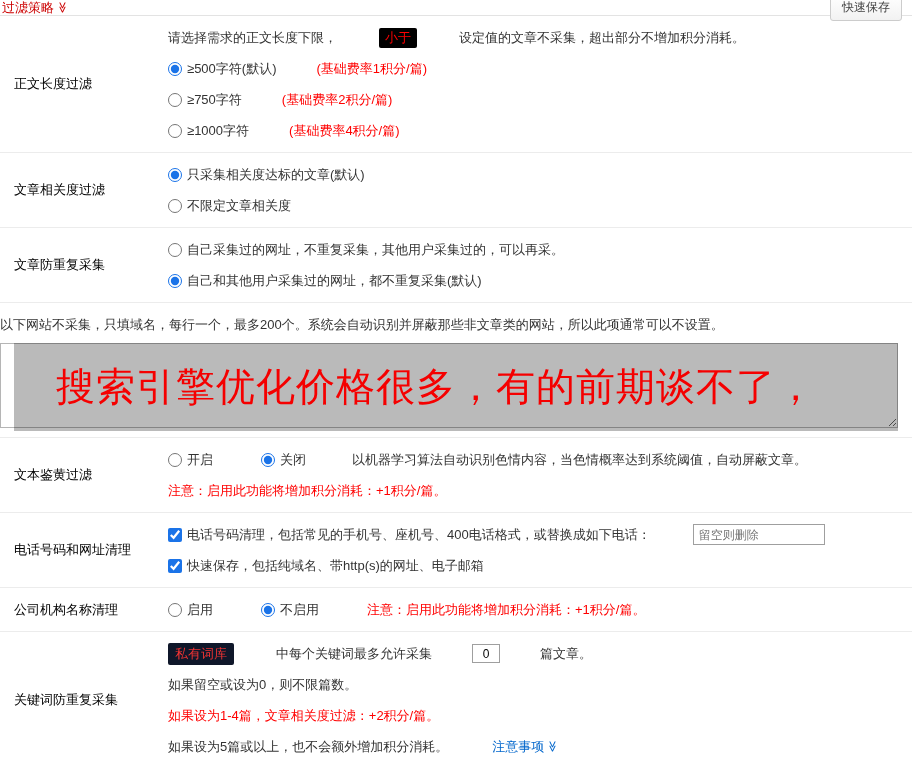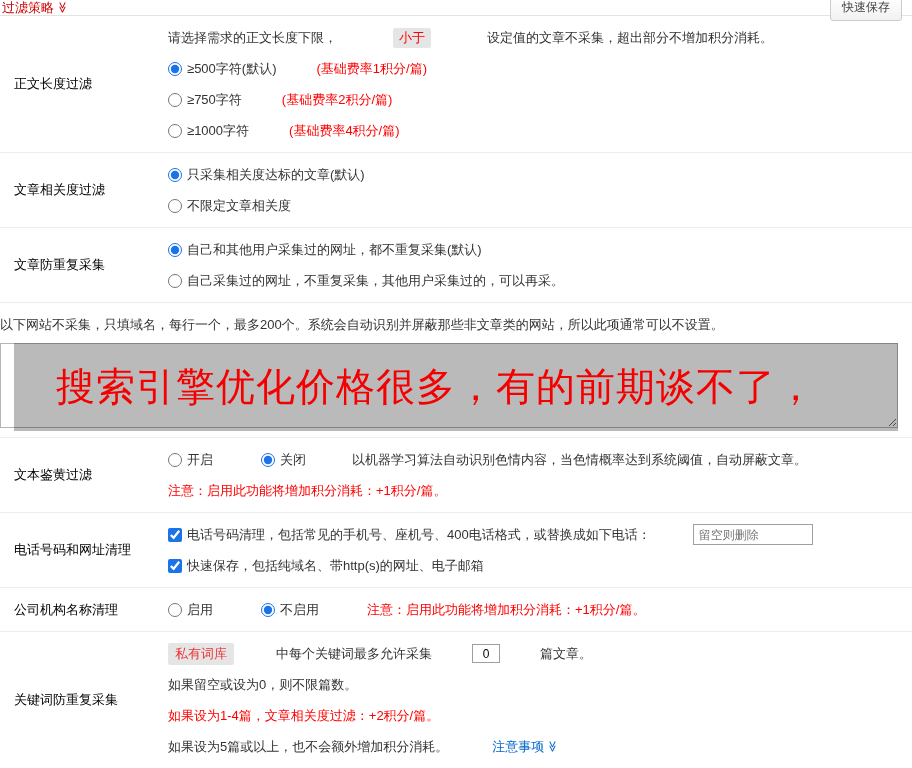--- a/index.html
+++ b/index.html
@@ -31,32 +31,32 @@
   .row-content { flex:1; padding:6px 14px 6px 0; }
   .line { min-height:31px; display:flex; align-items:center; flex-wrap:wrap;gap:36px; }
   .para { line-height:21px; padding:5px 0; }
   label.opt { display:flex; align-items:center; cursor:pointer; }
   input[type=radio], input[type=checkbox] {
     accent-color:#1a73e8; width:14px; height:14px; margin:0 5px 0 0; cursor:pointer;
   }
   .red { color:#f00; }
   .note-red { color:#f00; }
   .hl {
-    color:#f00; background:#e5e5e5; padding:1px 6px; margin:0 20px; border-radius:2px;
+    color:#f00; background:#000000; padding:1px 6px; margin:0 6px; border-radius:2px;
   }
   .badge {
-    color:#e33; background:#e5e5e5; padding:2px 7px; margin-right:6px; border-radius:2px;
+    color:#e33; background:#0f172a; padding:2px 7px; margin-right:6px; border-radius:2px;
   }
   .gap-l { margin-left:12px; }
   textarea {
     width:100%; height:85px; margin-top:3px; border:1px solid #b5b5b5;
     font-family:"Liberation Sans", sans-serif; font-size:13px; resize:both;
   }
   .text-input {
-    width:120px; height:21px; border:1px solid #9f9f9f; padding:1px 5px;
+    width:132px; height:21px; border:1px solid #9f9f9f; padding:1px 5px;
     font-family:"Liberation Sans", sans-serif; font-size:12px; margin-left:6px;
   }
   .num-input {
     width:28px; height:19px; border:1px solid #9f9f9f; text-align:center;
     font-family:"Liberation Sans", sans-serif; font-size:12px; margin:0 4px;
   }
   .link { color:#06c; cursor:pointer; text-decoration:none; margin-left:8px; display:inline-flex; align-items:center; }
   
   .overlay {
     position:absolute; left:14px; right:14px; top:343px; height:88px;
@@ -127,28 +127,28 @@
       </label>
     </div>
   </div>
 </div>
 
 <div class="row">
   <div class="row-label">文章防重复采集</div>
   <div class="row-content">
     <div class="line">
       <label class="opt">
+        <input type="radio" name="dedup" style="">
+        <span>自己采集过的网址，不重复采集，其他用户采集过的，可以再采。</span>
+      </label>
+    </div>
+    <div class="line">
+      <label class="opt">
         <input type="radio" name="dedup" checked="" style="">
         <span>自己和其他用户采集过的网址，都不重复采集(默认)</span>
-      </label>
-    </div>
-    <div class="line">
-      <label class="opt">
-        <input type="radio" name="dedup" style="">
-        <span>自己采集过的网址，不重复采集，其他用户采集过的，可以再采。</span>
       </label>
     </div>
   </div>
 </div>
 
 <div class="row">
   <div class="row-content">
     <div class="para">以下网站不采集，只填域名，每行一个，最多200个。系统会自动识别并屏蔽那些非文章类的网站，所以此项通常可以不设置。</div>
     <textarea style=""></textarea>
   </div>

